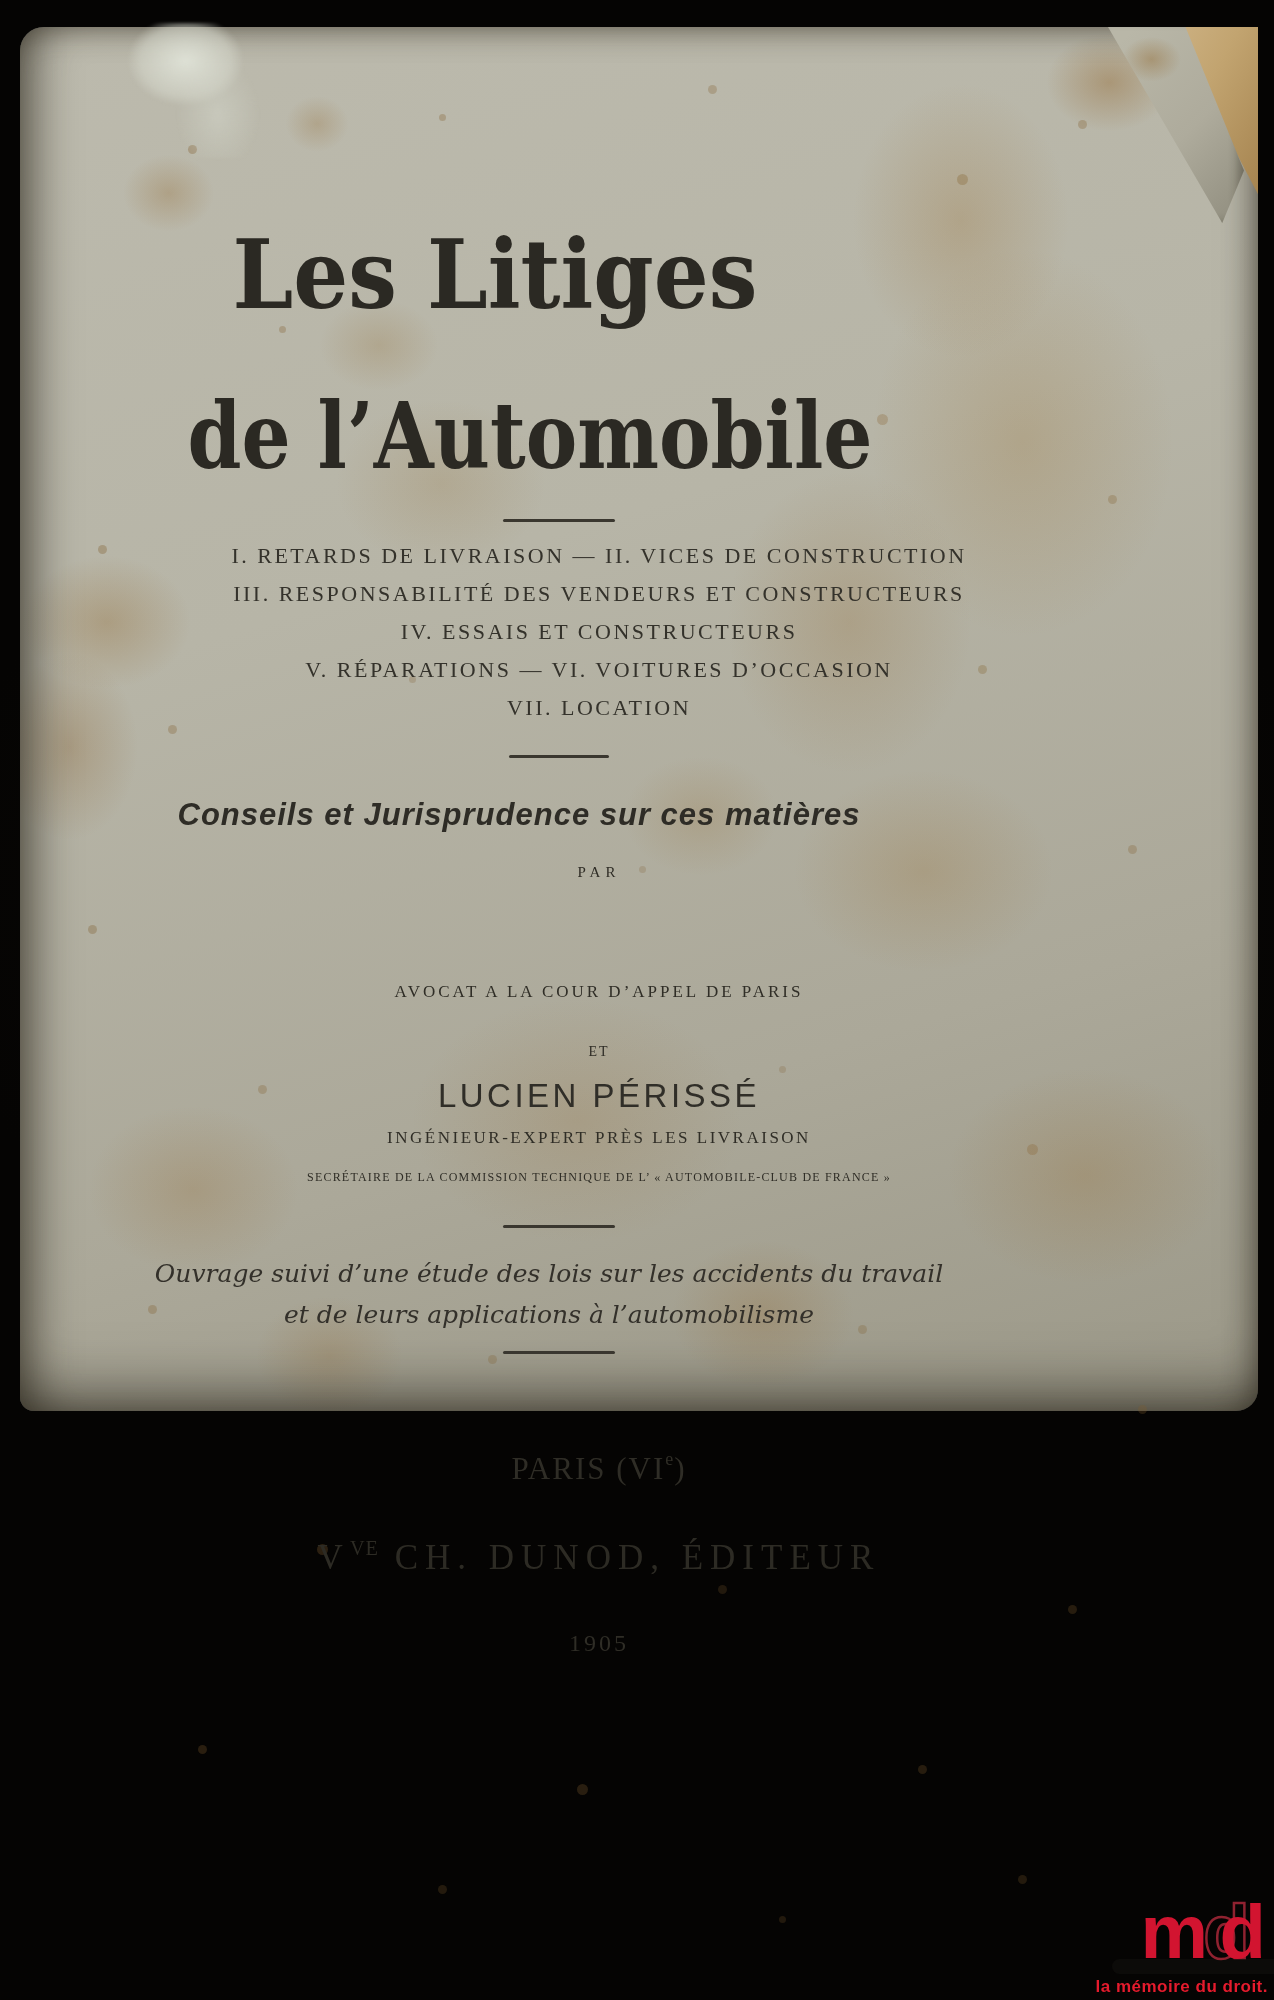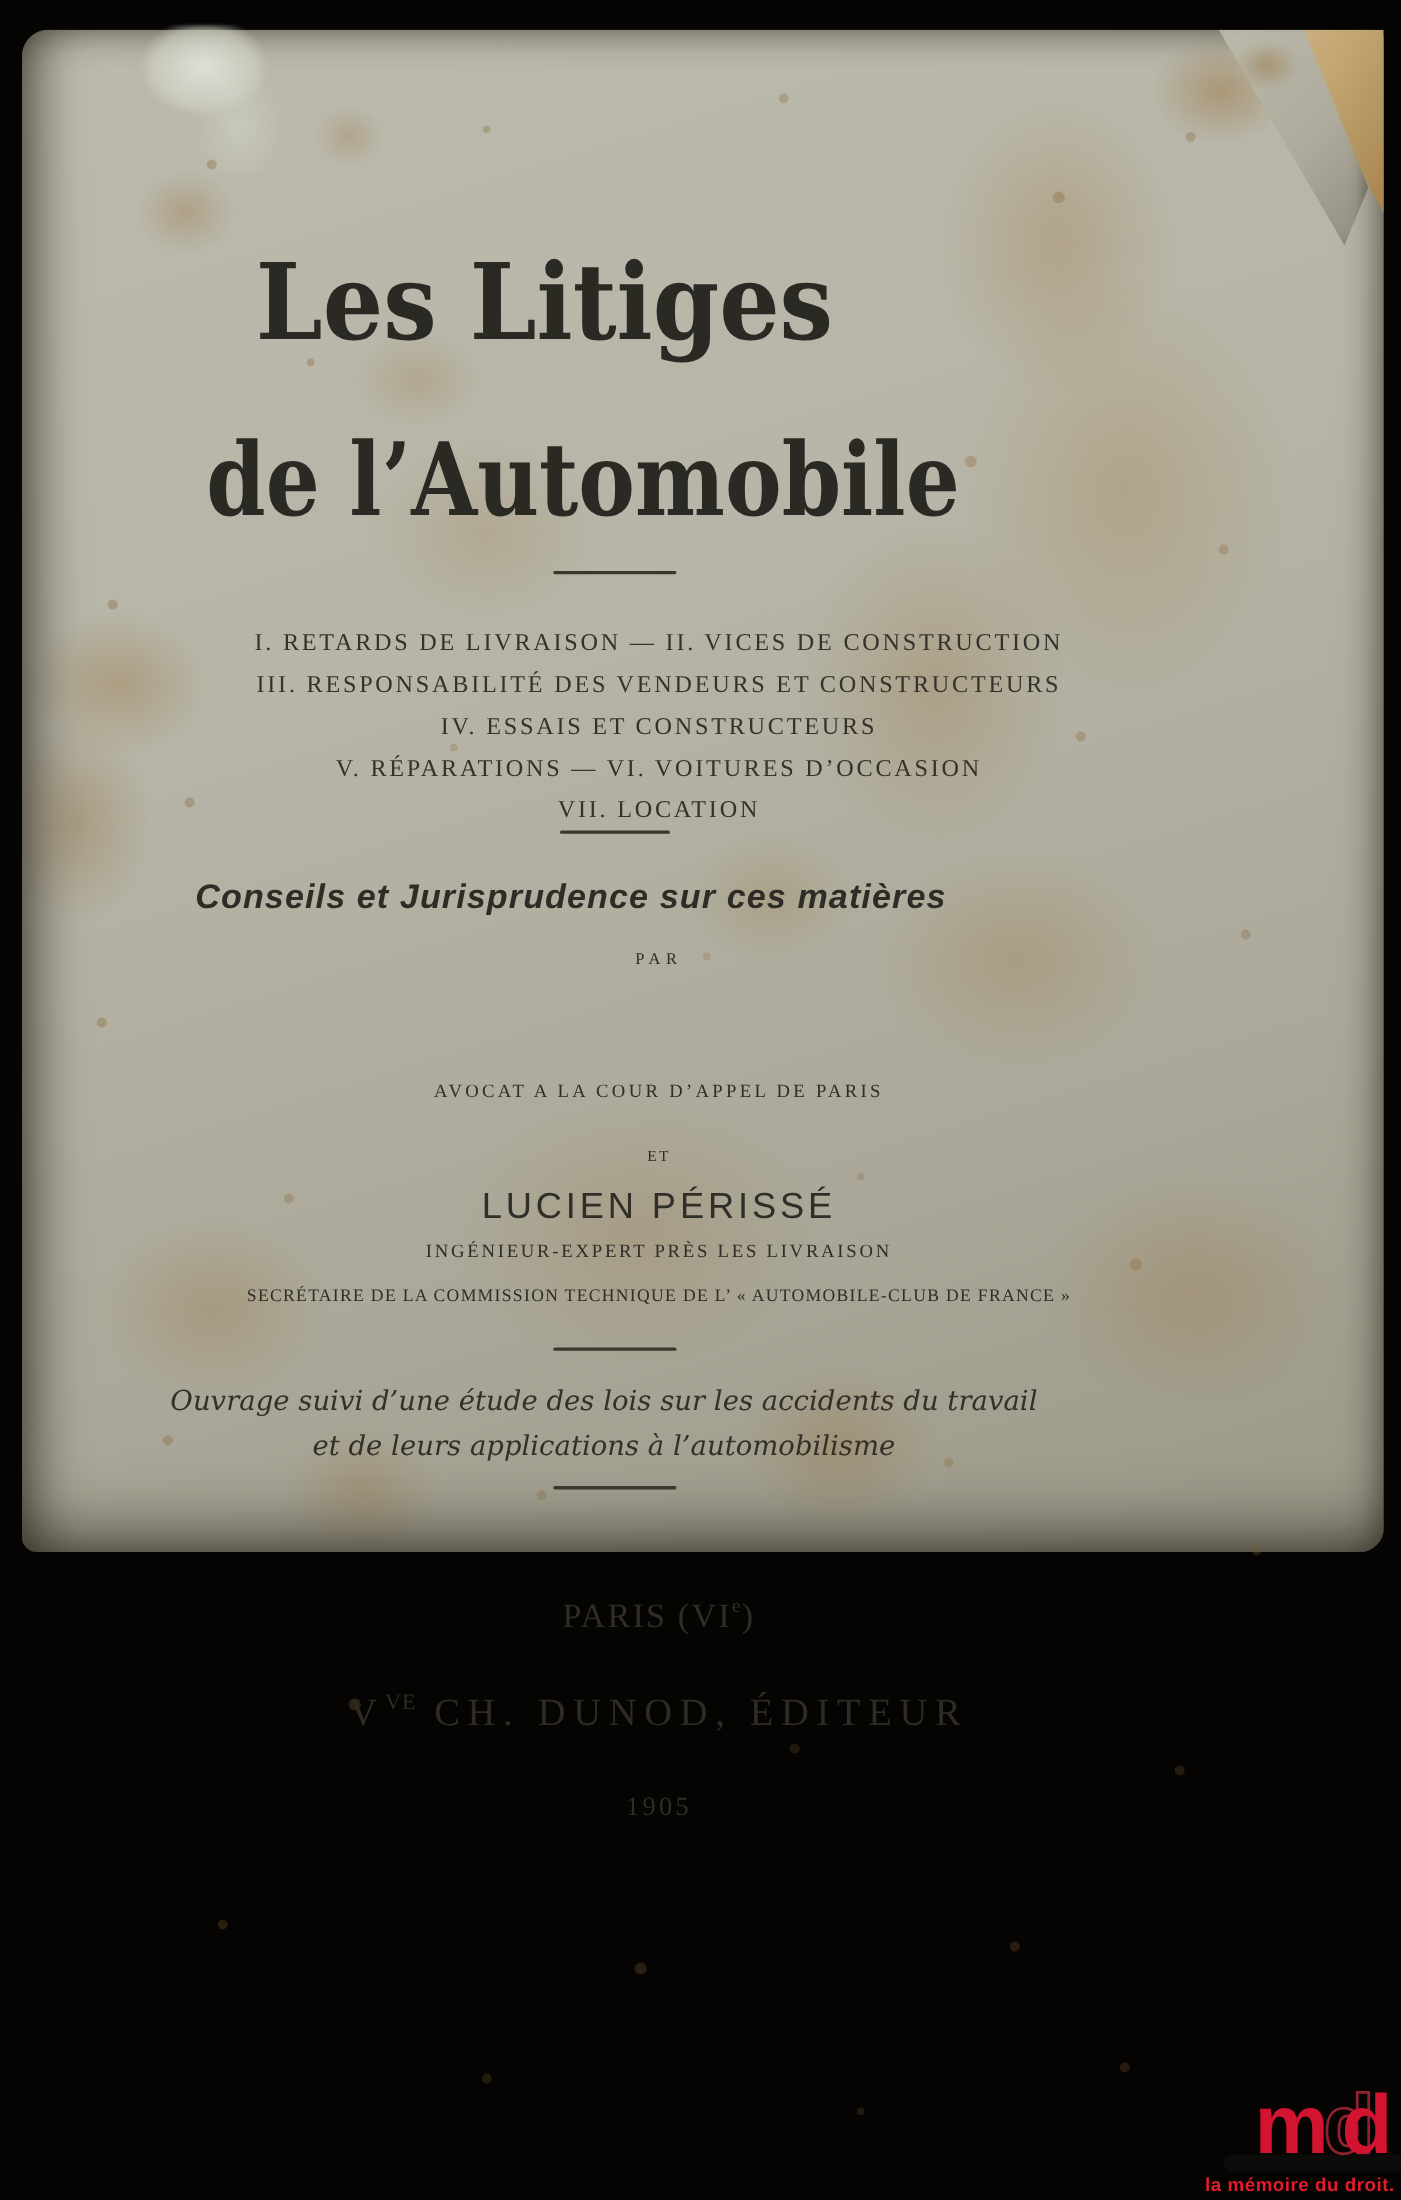--- a/index.html
+++ b/index.html
@@ -72,34 +72,34 @@
   .content{position:absolute;left:40px;right:120px;top:0;bottom:0;color:#2f2d26;}
   .blk{position:absolute;left:0;right:0;text-align:center;white-space:nowrap;line-height:1;}
   .title{font-family:"DejaVu Serif", serif;font-weight:700;color:#2b2923;}
   .title.l1{top:200px;font-size:96px;transform:translateX(-104px) scaleX(.90);}
   .title.l2{top:363px;font-size:92px;transform:translateX(-69px) scaleX(.84);}
   .rule{position:absolute;left:50%;width:112px;height:3px;background:#3a372f;border-radius:2px;}
   .rule.r1{top:492px;transform:translateX(-50%) translateX(-40px);}
   .rule.r2{top:728px;transform:translateX(-50%) translateX(-40px);width:100px;}
   .rule.r3{top:1198px;transform:translateX(-50%) translateX(-40px);}
   .rule.r4{top:1324px;transform:translateX(-50%) translateX(-40px);}
-  .toc{font-size:22px;letter-spacing:2.5px;color:#34322b;margin-top:28px;}
+  .toc{font-size:22px;letter-spacing:2.5px;color:#34322b;}
   .toc.t0{top:518px;} .toc.t1{top:556px;} .toc.t2{top:594px;}
   .toc.t3{top:632px;} .toc.t4{top:670px;}
   .subtitle{top:772px;font-family:"Liberation Sans", sans-serif;
     font-style:italic;font-weight:700;font-size:31px;letter-spacing:1px;
     color:#2e2c26;transform:translateX(-80px);}
   .par{top:838px;font-size:15px;letter-spacing:5px;}
   .author{font-family:"Liberation Sans", sans-serif;color:#302e28;}
   .author.a1{top:875px;font-size:31px;letter-spacing:4px;}
   .role1{top:956px;font-size:17px;letter-spacing:3px;}
   .et{top:1018px;font-size:14px;letter-spacing:2px;}
   .author.a2{top:1052px;font-size:33px;letter-spacing:3.5px;}
   .role2{top:1102px;font-size:17px;letter-spacing:2.5px;}
-  .role3{top:1144px;font-size:16px;letter-spacing:1.2px;}
+  .role3{top:1144px;font-size:12px;letter-spacing:1.2px;}
   .note{font-family:"DejaVu Serif", serif;font-style:italic;font-size:25px;
     color:#33302a;transform:translateX(-50px);}
   .note.n1{top:1234px;} .note.n2{top:1275px;}
   .city{top:1423px;font-size:31px;letter-spacing:2px;color:#2f2d26;}
   .city sup,.publisher sup{font-size:.58em;vertical-align:14px;letter-spacing:1px;}
   .publisher{top:1511px;font-size:35px;letter-spacing:7px;color:#2d2b24;}
   .address{top:1562px;font-size:25px;font-weight:700;letter-spacing:.5px;color:#2f2d26;}
   .year{top:1604px;font-size:24px;letter-spacing:3px;}
   
   .watermark{position:absolute;right:0;bottom:0;width:210px;height:115px;}

